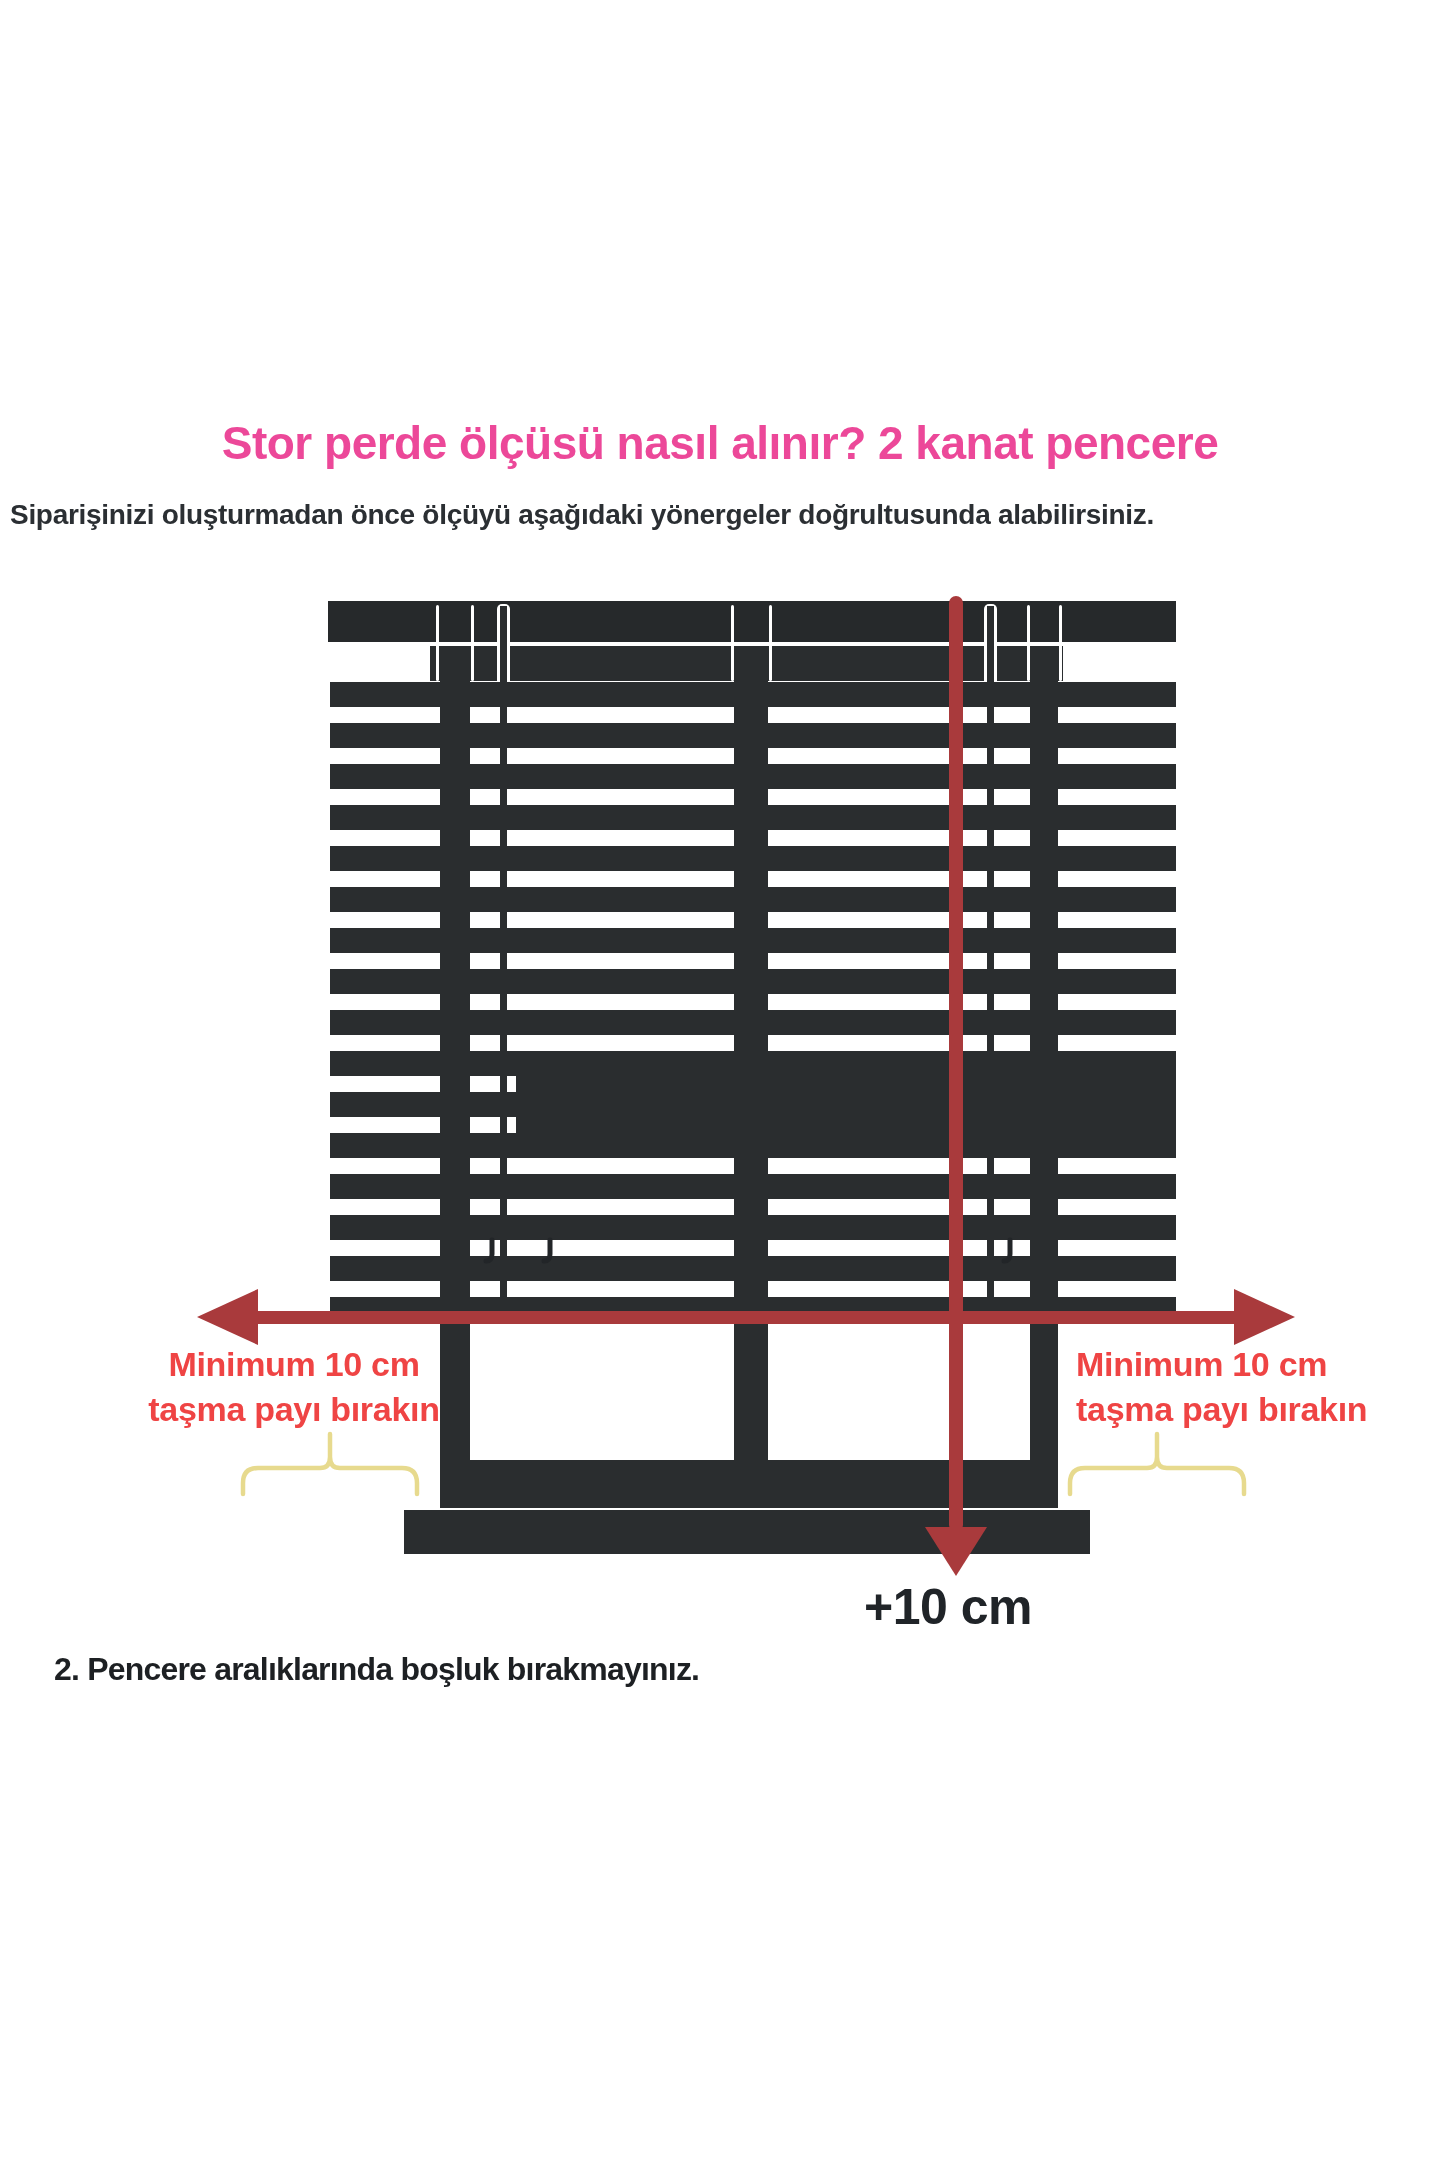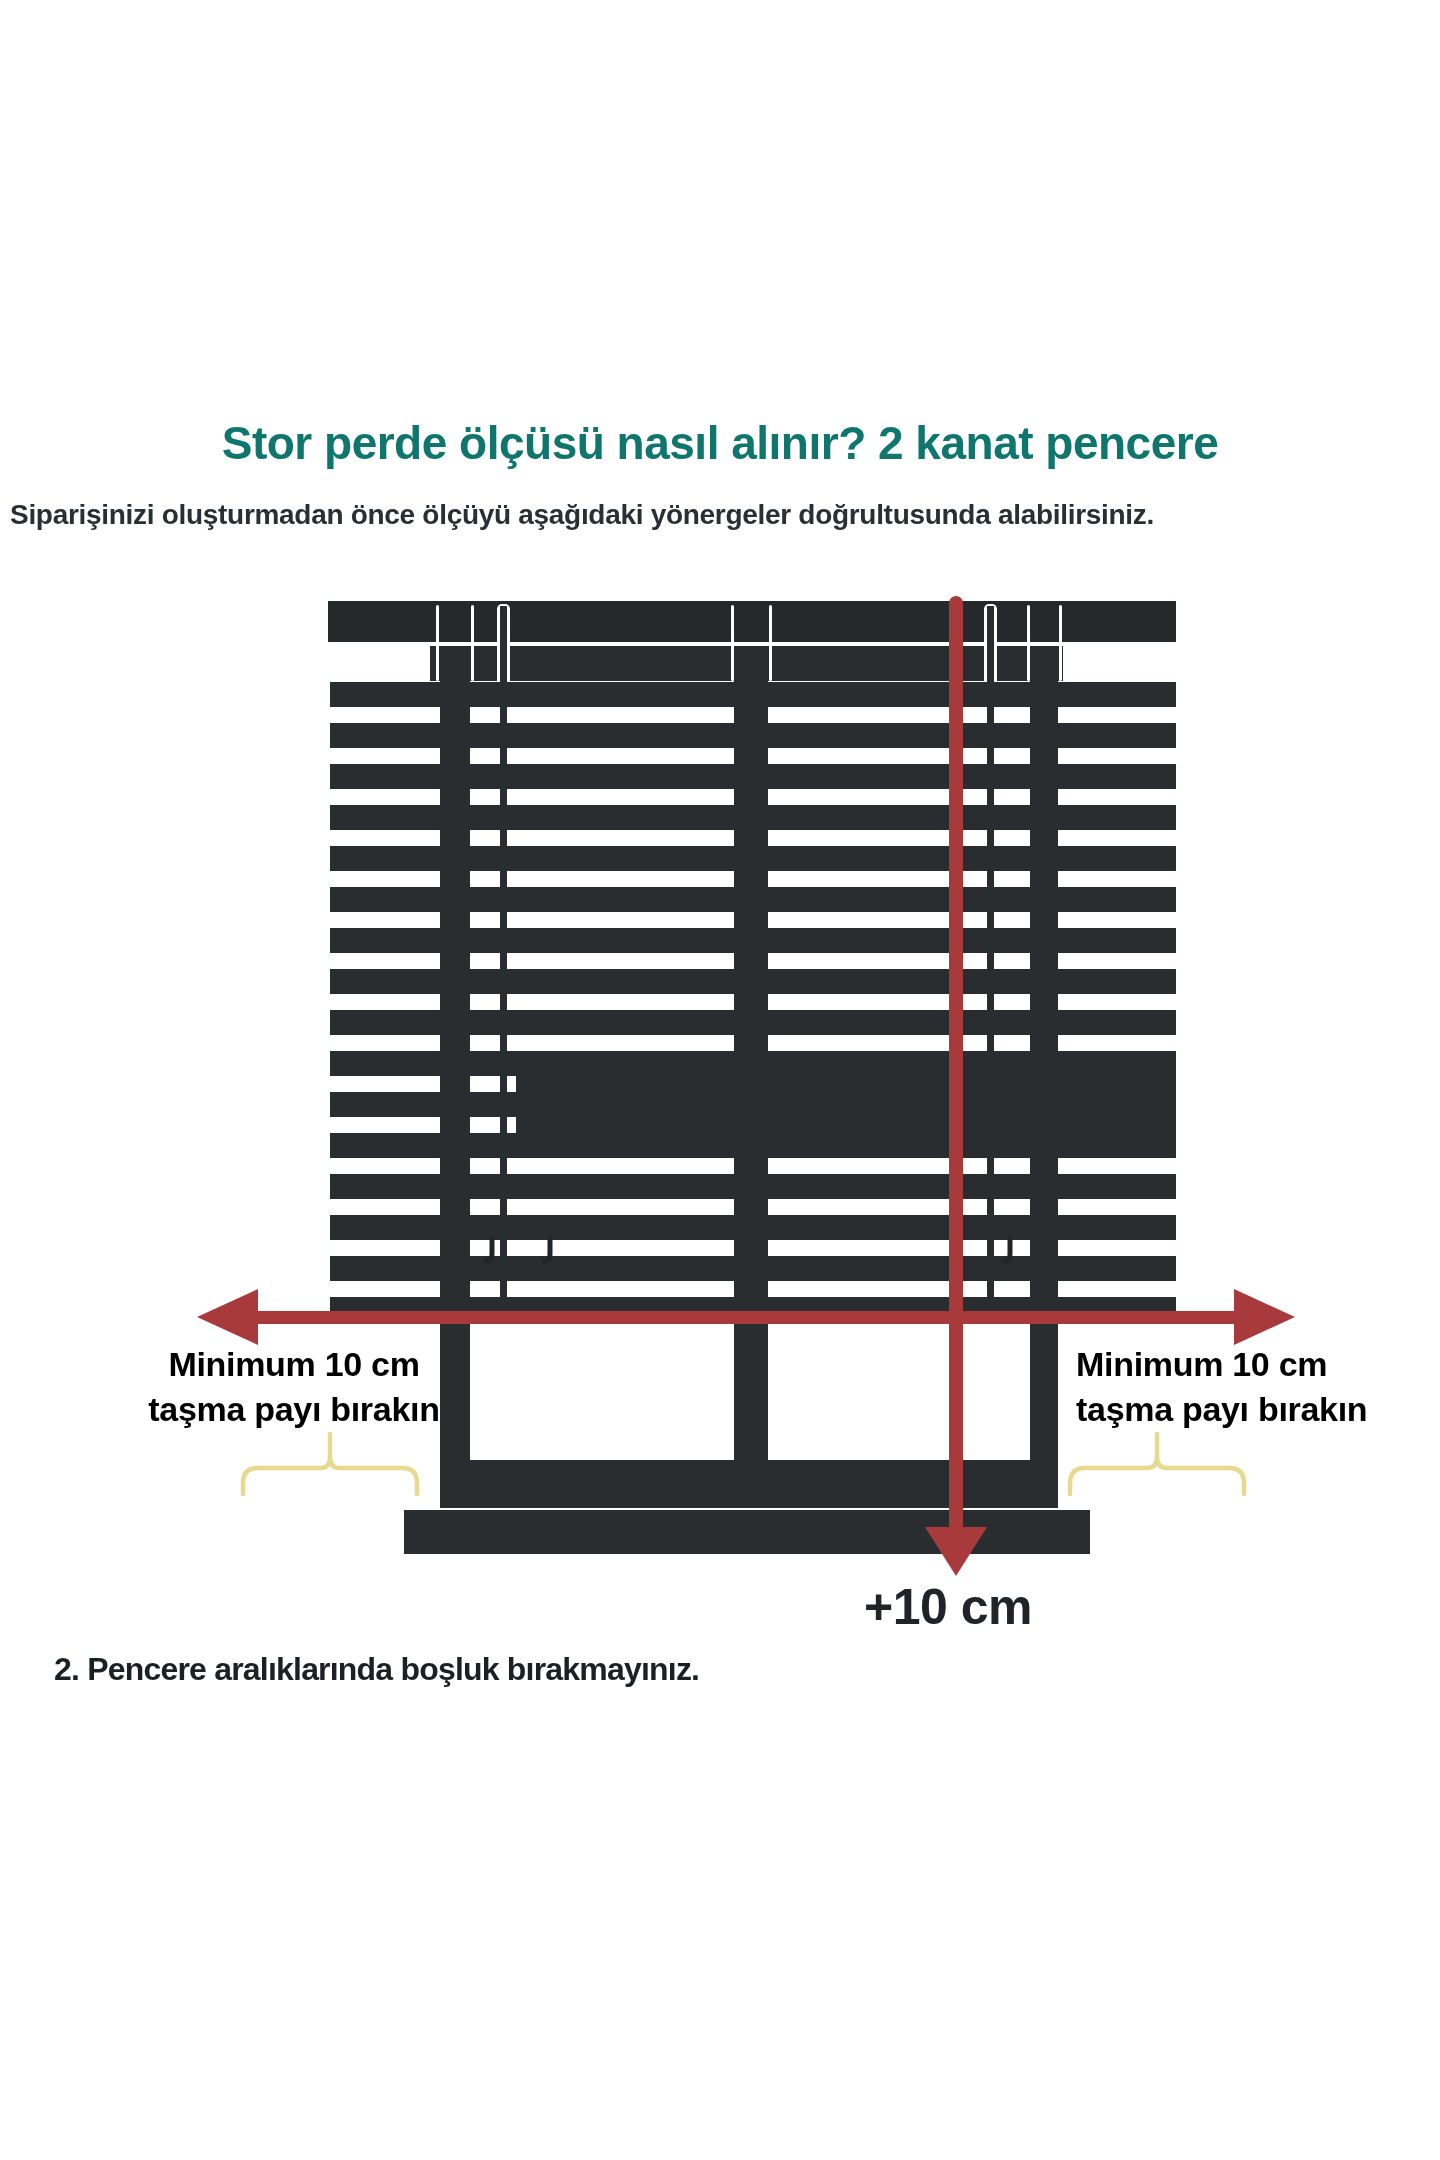--- a/index.html
+++ b/index.html
@@ -9,32 +9,32 @@
     background:#ffffff;
     font-family:"Liberation Sans", sans-serif;
     overflow:hidden;
     color:#1f2327;
   }
   .abs{position:absolute;}
   .title{
     top:416px;left:0;width:1440px;
     text-align:center;
     font-size:46px;font-weight:700;letter-spacing:-0.5px;
-    color:#0f766e;
+    color:#ec4899;
   }
   .subtitle{
     top:499px;left:0;width:1164px;
     text-align:center;
     font-size:28px;font-weight:600;letter-spacing:-0.3px;
     color:#2b2f33;
   }
   svg.diagram{top:0;left:0;width:1440px;height:2160px;}
   .note{
     font-size:34px;font-weight:700;line-height:45px;
-    color:#000000;letter-spacing:-0.3px;
+    color:#ef4444;letter-spacing:-0.3px;
   }
   .note-left{top:1342px;left:118px;width:352px;text-align:center;}
   .note-right{top:1342px;left:1076px;width:360px;text-align:left;}
   .plus10{
     top:1578px;left:838px;width:220px;
     text-align:center;
     font-size:50px;font-weight:700;letter-spacing:-0.5px;
     color:#202428;
   }
   .footnotes{

